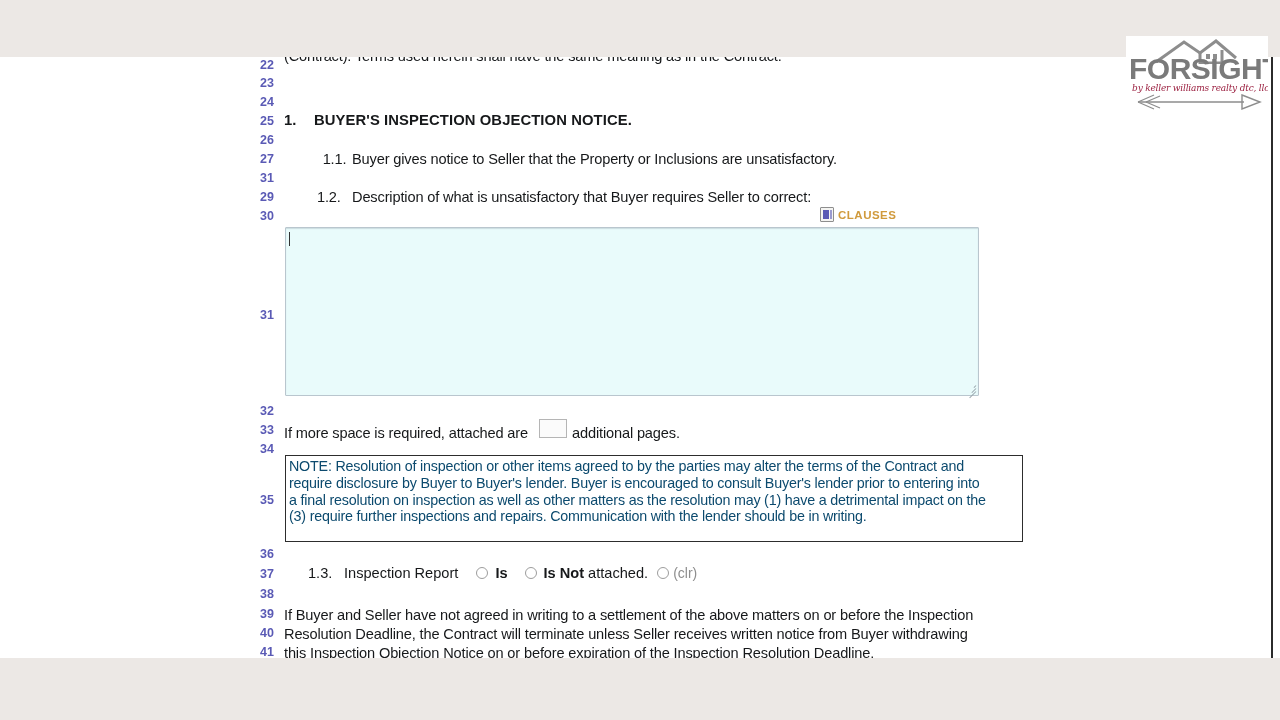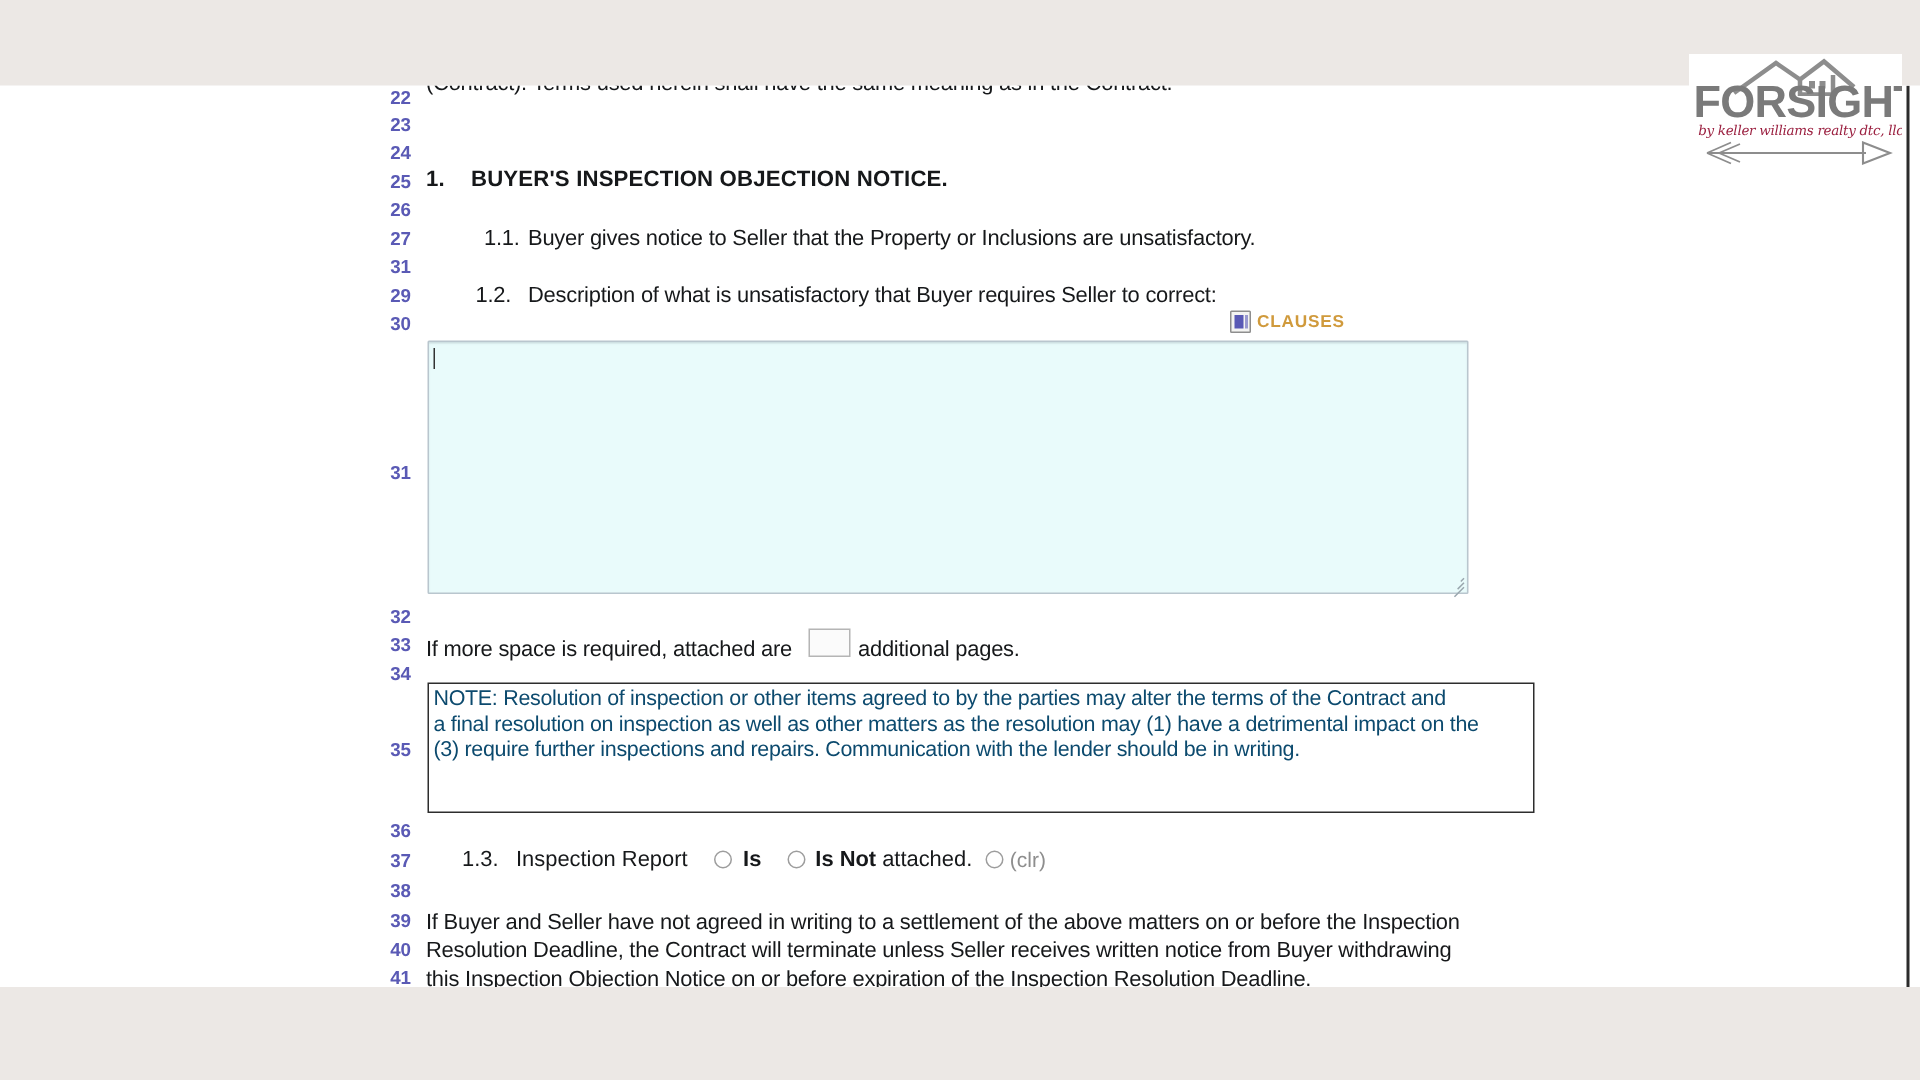--- a/index.html
+++ b/index.html
@@ -357,20 +357,21 @@
         <i class="g1"></i>
           <i class="g2"></i>
           <i class="g3"></i>
       </span>
     </div>
 
     <div class="pages-field"></div>
 
     <div class="note-box">
       <div class="note-line">NOTE: Resolution of inspection or other items agreed to by the parties may alter the terms of the Contract and</div>
+      <div class="note-line">require disclosure by Buyer to Buyer's lender. Buyer is encouraged to consult Buyer's lender prior to entering into</div>
       <div class="note-line">a final resolution on inspection as well as other matters as the resolution may (1) have a detrimental impact on the</div>
       <div class="note-line">(3) require further inspections and repairs. Communication with the lender should be in writing.</div>
     </div>
 
     <div class="radio-row">
       <span class="lbl-num">1.3.</span>
       <span>Inspection Report</span>
       <span style="display:inline-block;width:18px;"></span>
       <span class="radio"></span>
       <span style="display:inline-block;width:7px;"></span>

